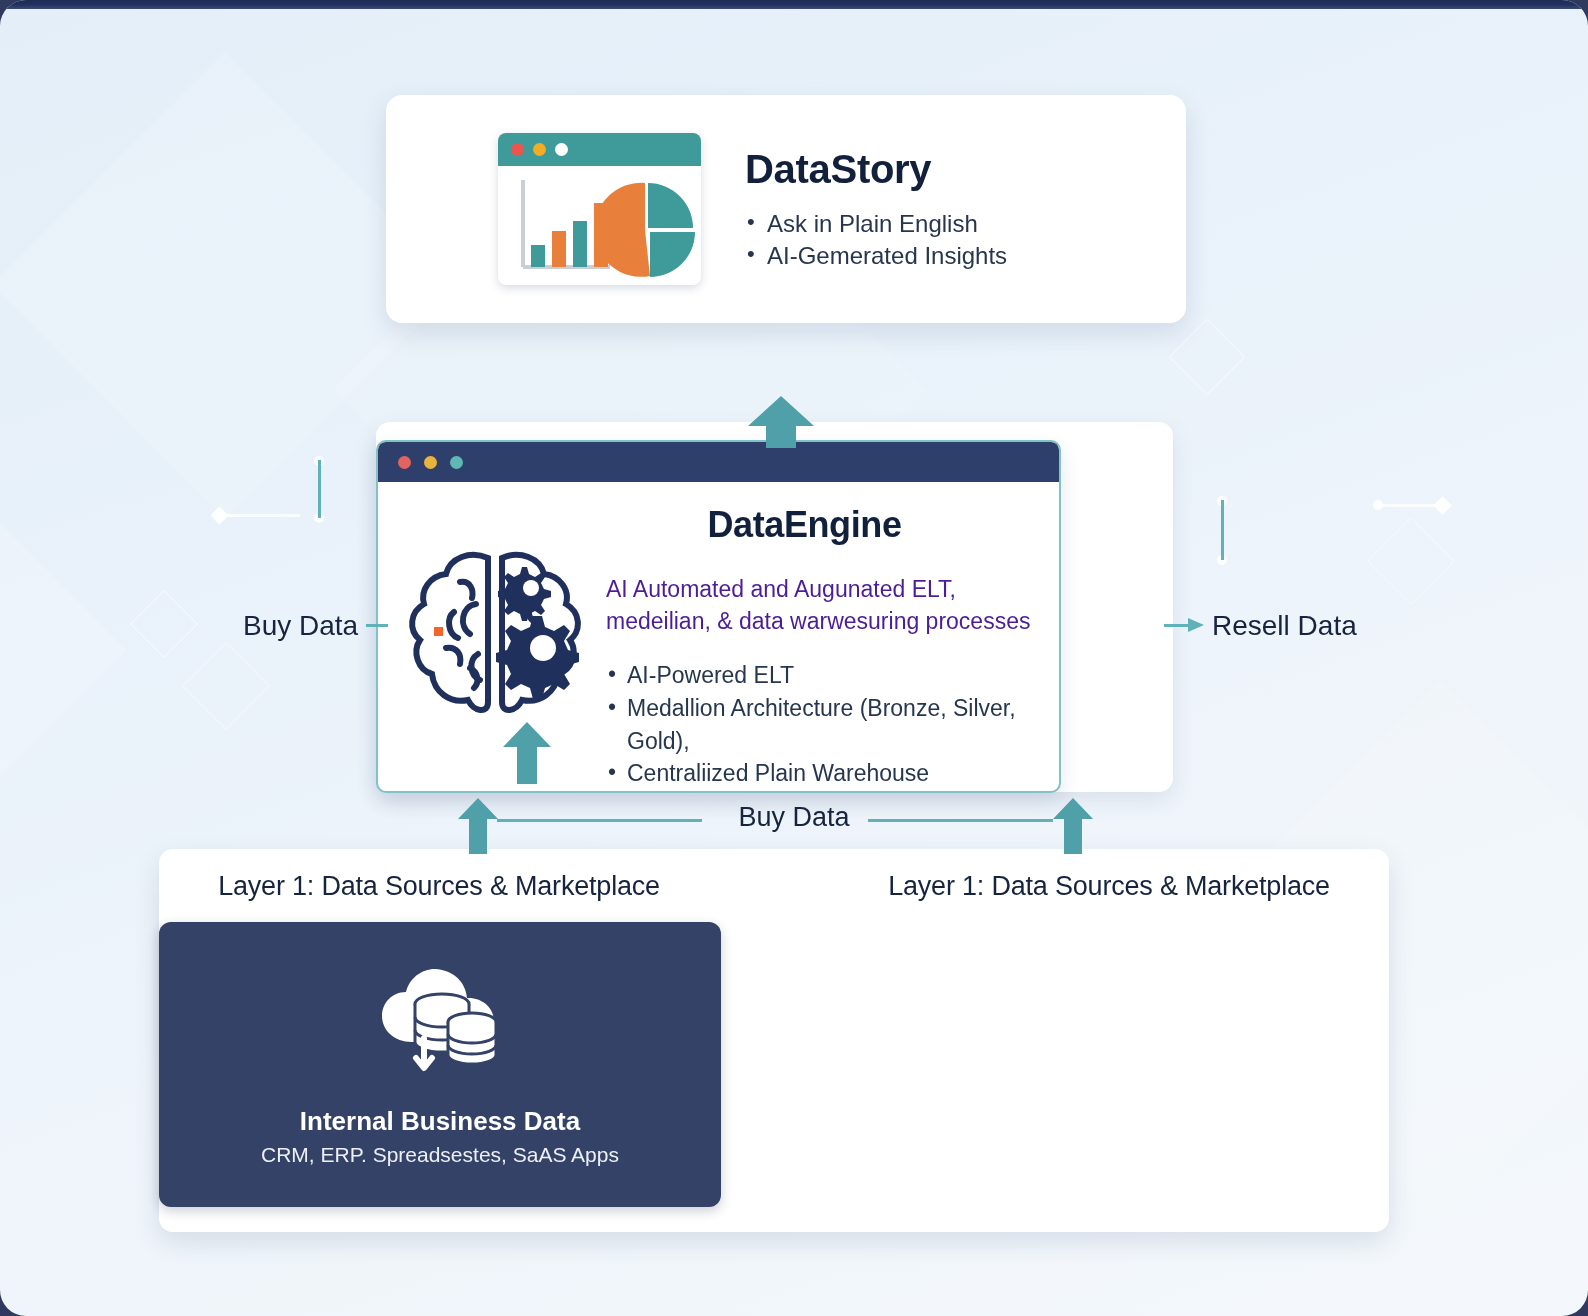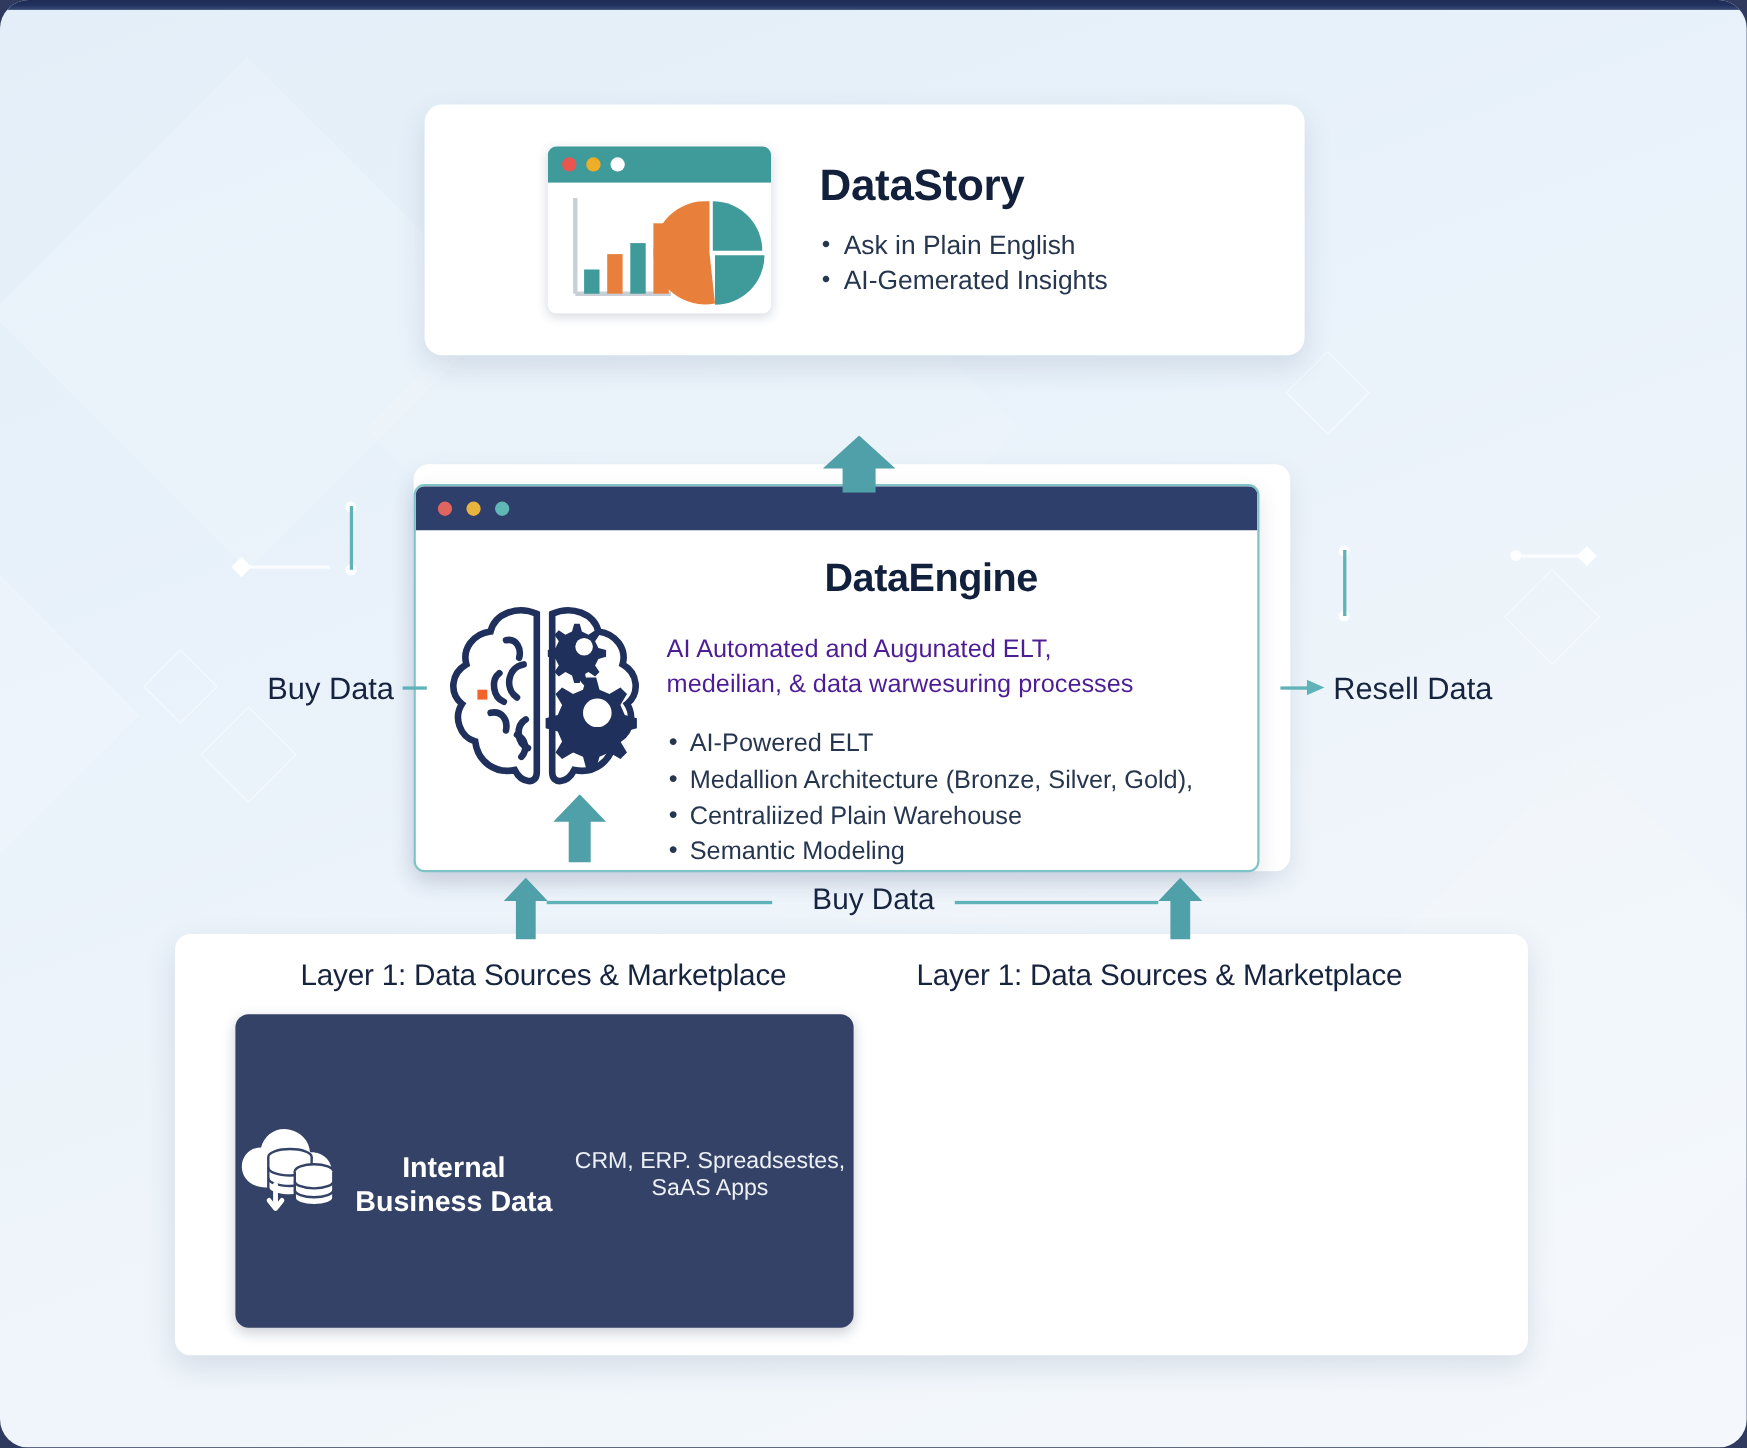--- a/index.html
+++ b/index.html
@@ -58,21 +58,21 @@
     position:absolute; left:0; top:342px; width:1588px; text-align:center;
     font-size:31px; color:#16243f; z-index:12; letter-spacing:-.2px;
   }
   
   #de-back{
     position:absolute; left:376px; top:422px; width:797px; height:370px;
     background:#ffffff; border-radius:14px;
     box-shadow:0 8px 22px rgba(40,60,100,.10); z-index:8;
   }
   #de-win{
-    position:absolute; left:376px; top:440px; width:769px; height:353px;
+    position:absolute; left:376px; top:440px; width:685px; height:353px;
     background:#ffffff; border:2px solid #7fc3c6; border-radius:10px;
     box-shadow:0 8px 20px rgba(40,60,100,.12); z-index:11; overflow:hidden;
   }
   #de-titlebar{
     height:40px; background:#2f3f6b; display:flex; align-items:center;
     padding-left:20px; gap:13px; border-radius:7px 7px 0 0;
   }
   #de-body{ display:flex; padding:14px 20px 0 22px; }
   #de-icon{ width:200px; flex:0 0 200px; padding-top:46px; }
   #de-text{ flex:1; padding-left:6px; }
@@ -94,27 +94,27 @@
   .vline{ position:absolute; width:3px; background:#5fb2b8; z-index:12;}
 
   
   .up-arrow{ position:absolute; z-index:13; }
 
   
   #bottom-card{
     position:absolute; left:159px; top:849px; width:1230px; height:383px;
     background:#ffffff; border-radius:14px;
     box-shadow:0 10px 26px rgba(40,60,100,.13); z-index:10;
-    display:flex; justify-content:center; padding-top:22px;
+    display:flex; justify-content:space-between; padding-top:22px;
   }
   .col{ width:560px; text-align:center; }
   .col-h{ font-size:27px; color:#16243f; letter-spacing:-.2px;}
   .navy-card{
     margin:20px auto 0; width:562px; height:285px; background:#344267;
-    border-radius:12px; display:flex; flex-direction:row;
+    border-radius:12px; display:flex; flex-direction:column;
     align-items:center; justify-content:center;
     box-shadow:0 4px 12px rgba(20,35,70,.22);
   }
   .nc-title{ font-size:26px; font-weight:bold; color:#ffffff; margin-top:24px;}
   .nc-sub{ font-size:21px; color:#eceff6; margin-top:6px;}
 </style>
 </head>
 <body>
 
 <div id="stage">

